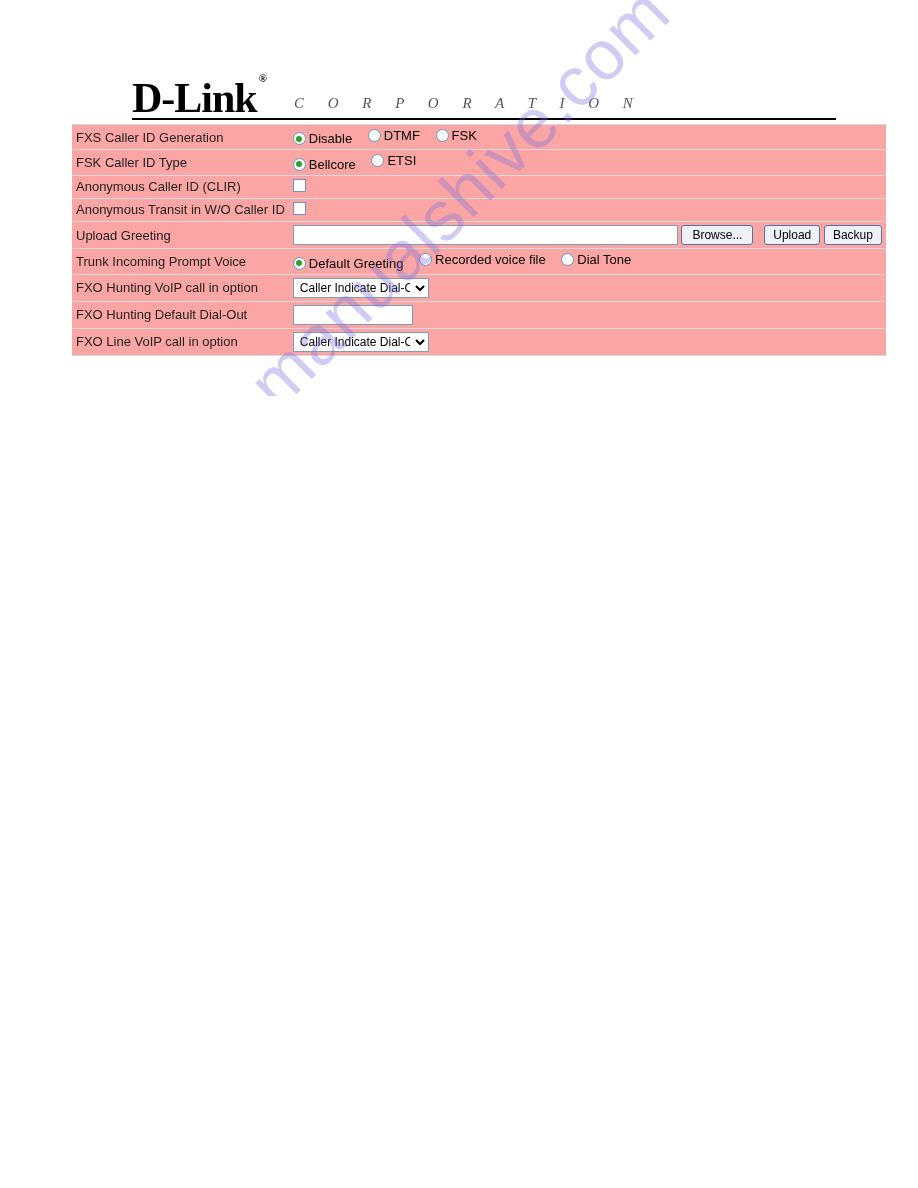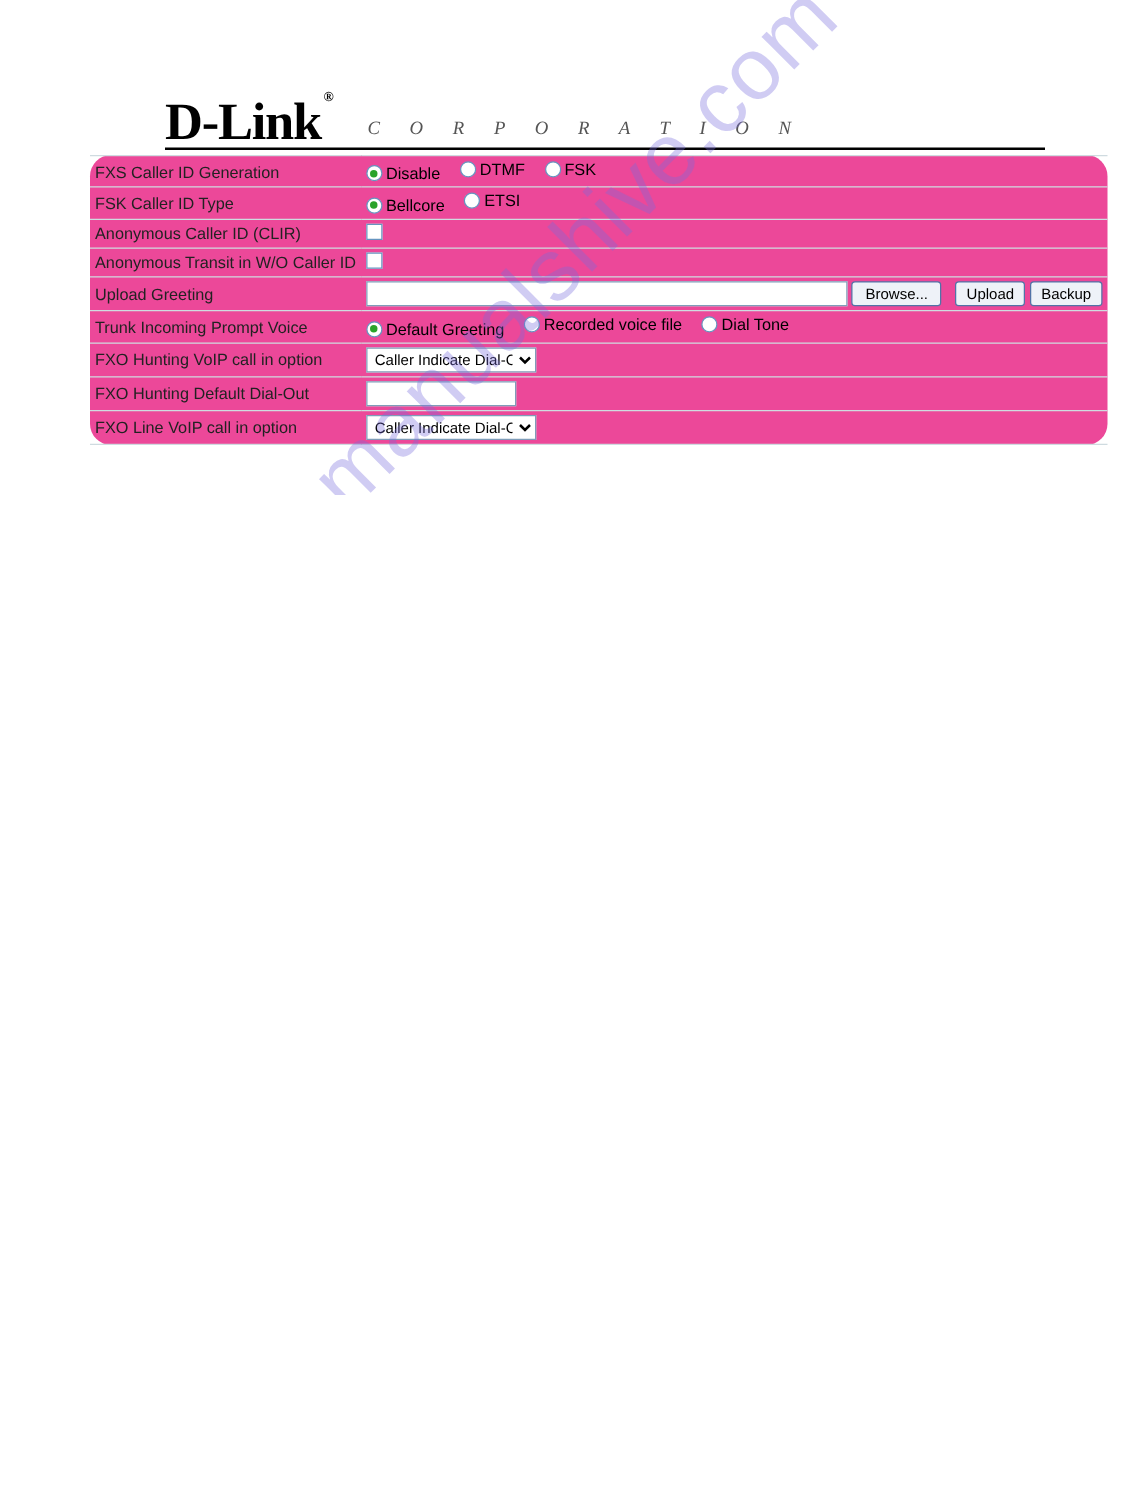--- a/index.html
+++ b/index.html
@@ -41,22 +41,21 @@
     font-family: "Times New Roman", serif;
     font-style: italic;
     font-size: 15px;
     letter-spacing: 10px;
     color: #555;
     padding-bottom: 6px;
   }
   .form-table {
     width: 764px;
     border-collapse: collapse;
-    background: #ec4899;
-    border-radius: 17px;
+    background: #fca5a5;
   }
   .form-table tr {
     border-top: 1px solid #cfdbe0;
     border-bottom: 1px solid #cfdbe0;
   }
   .form-table td {
     padding: 3px 4px;
     vertical-align: middle;
     white-space: nowrap;
   }

